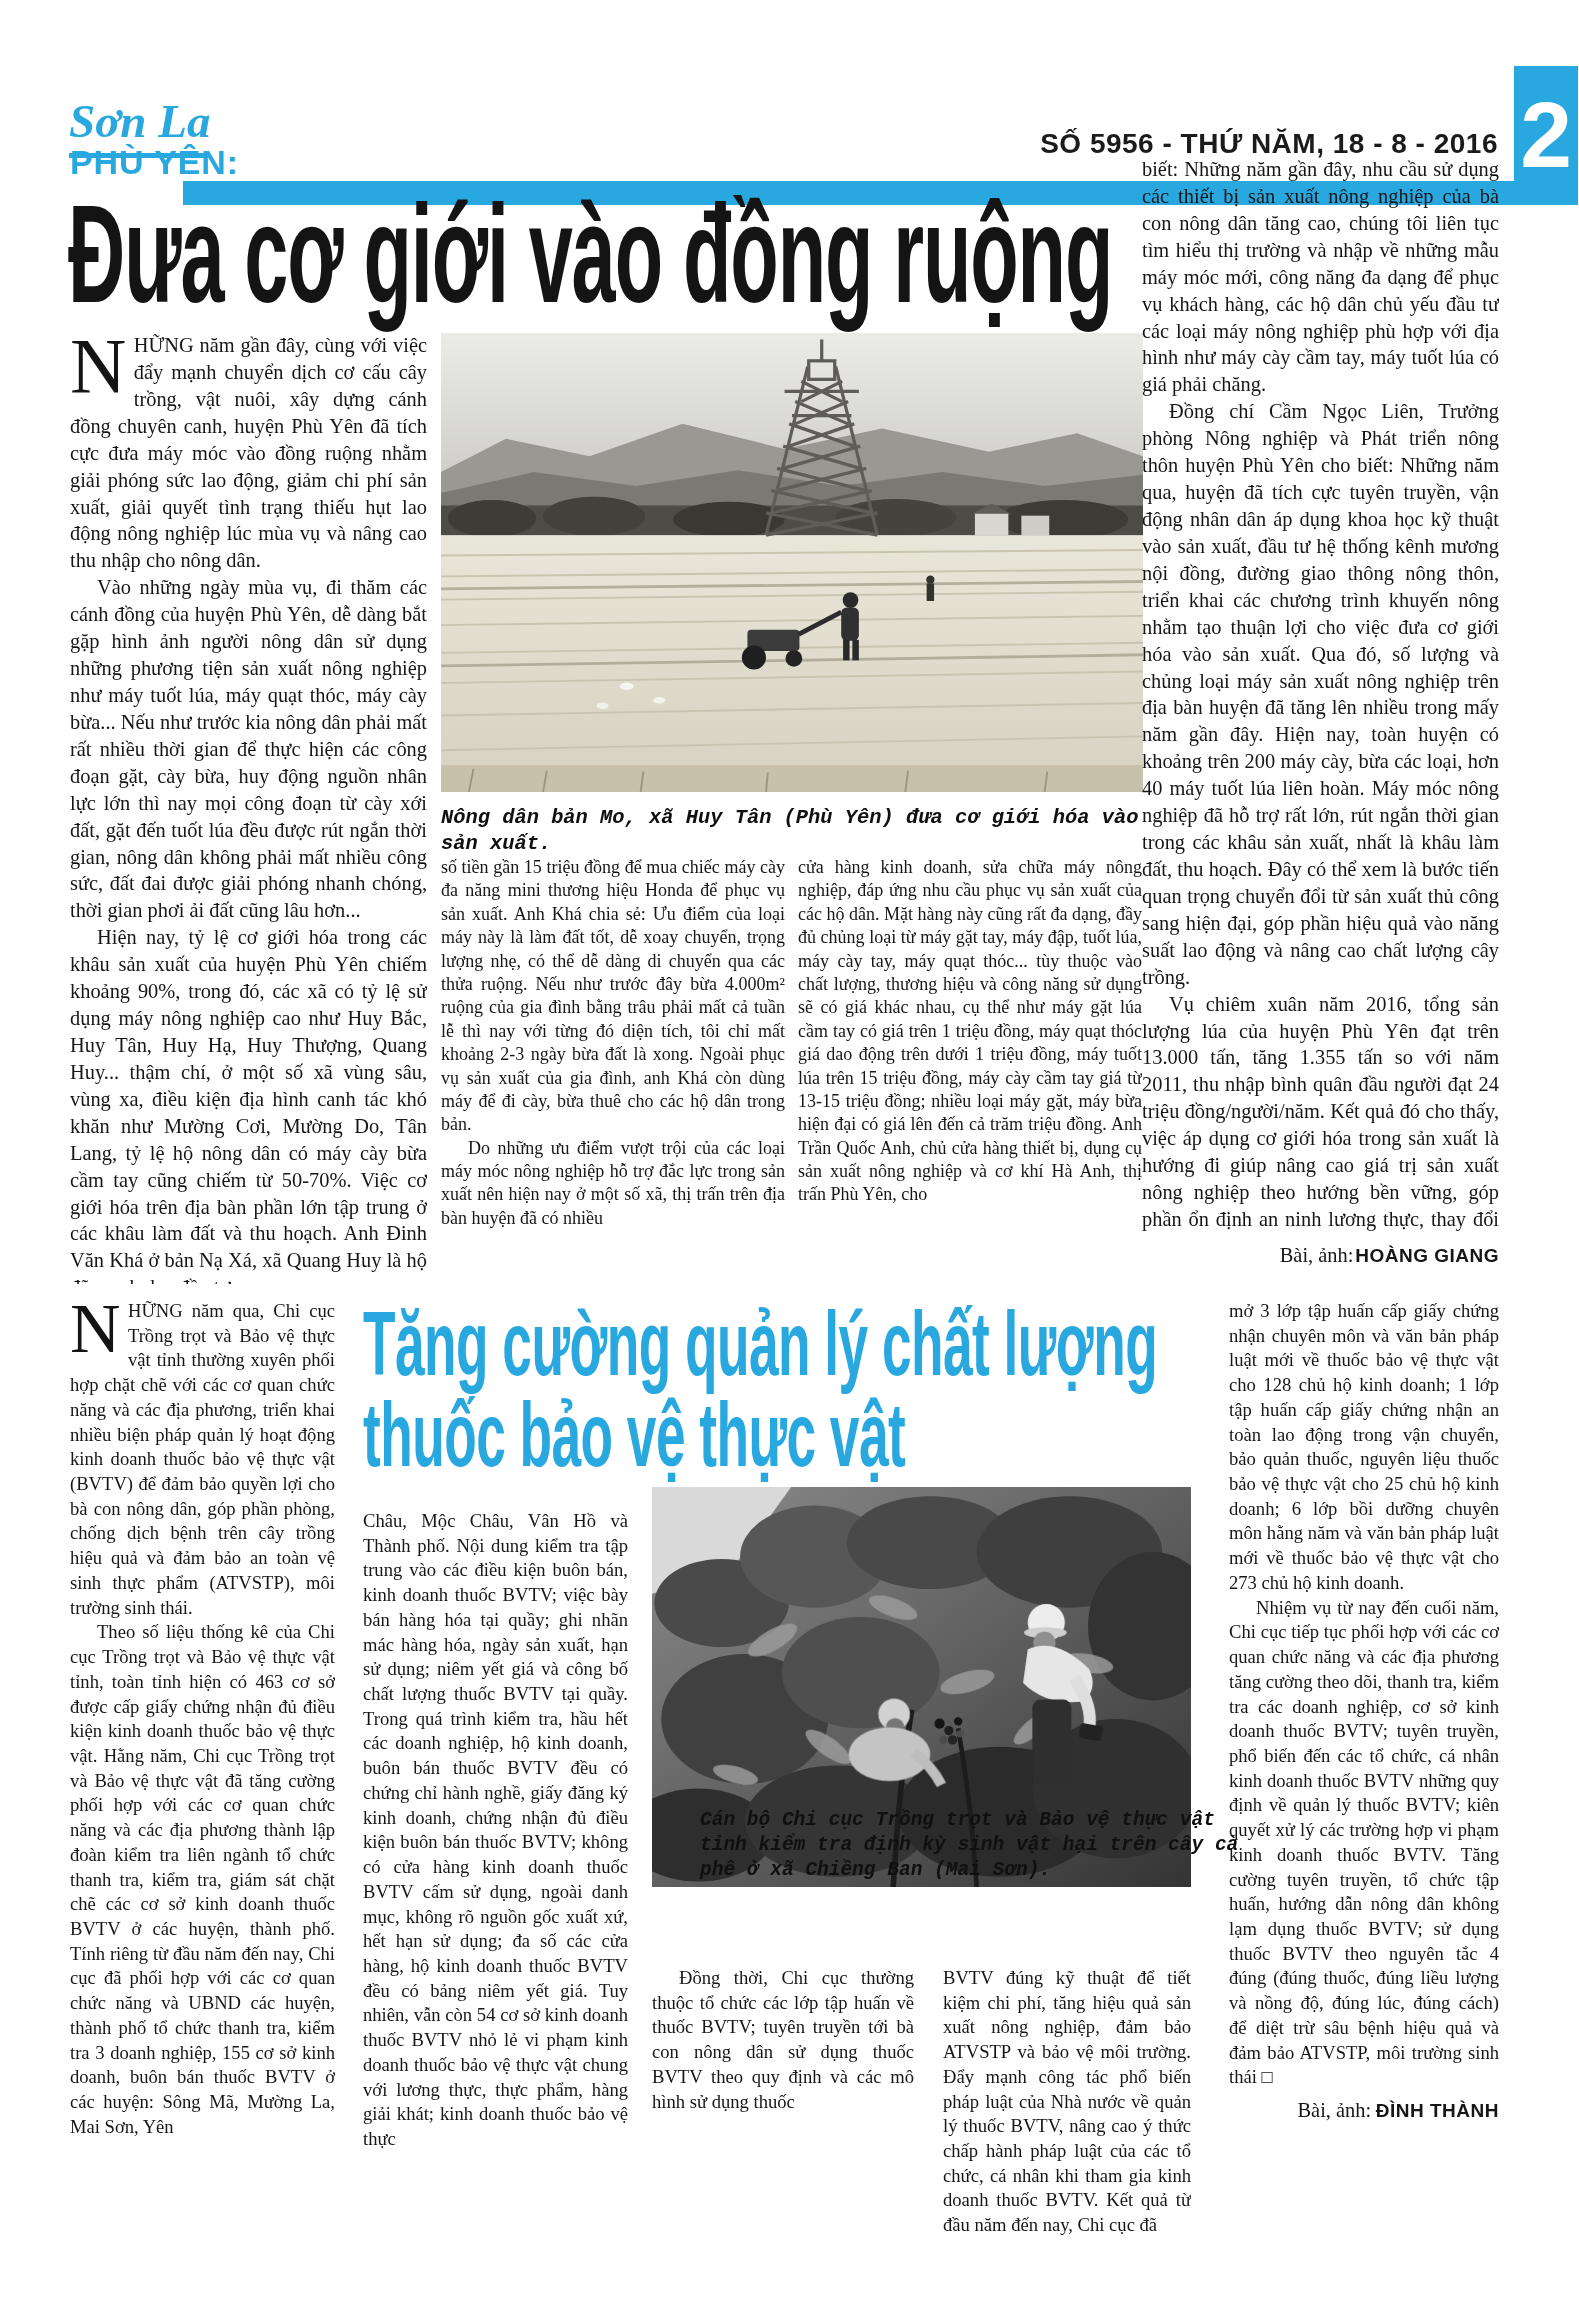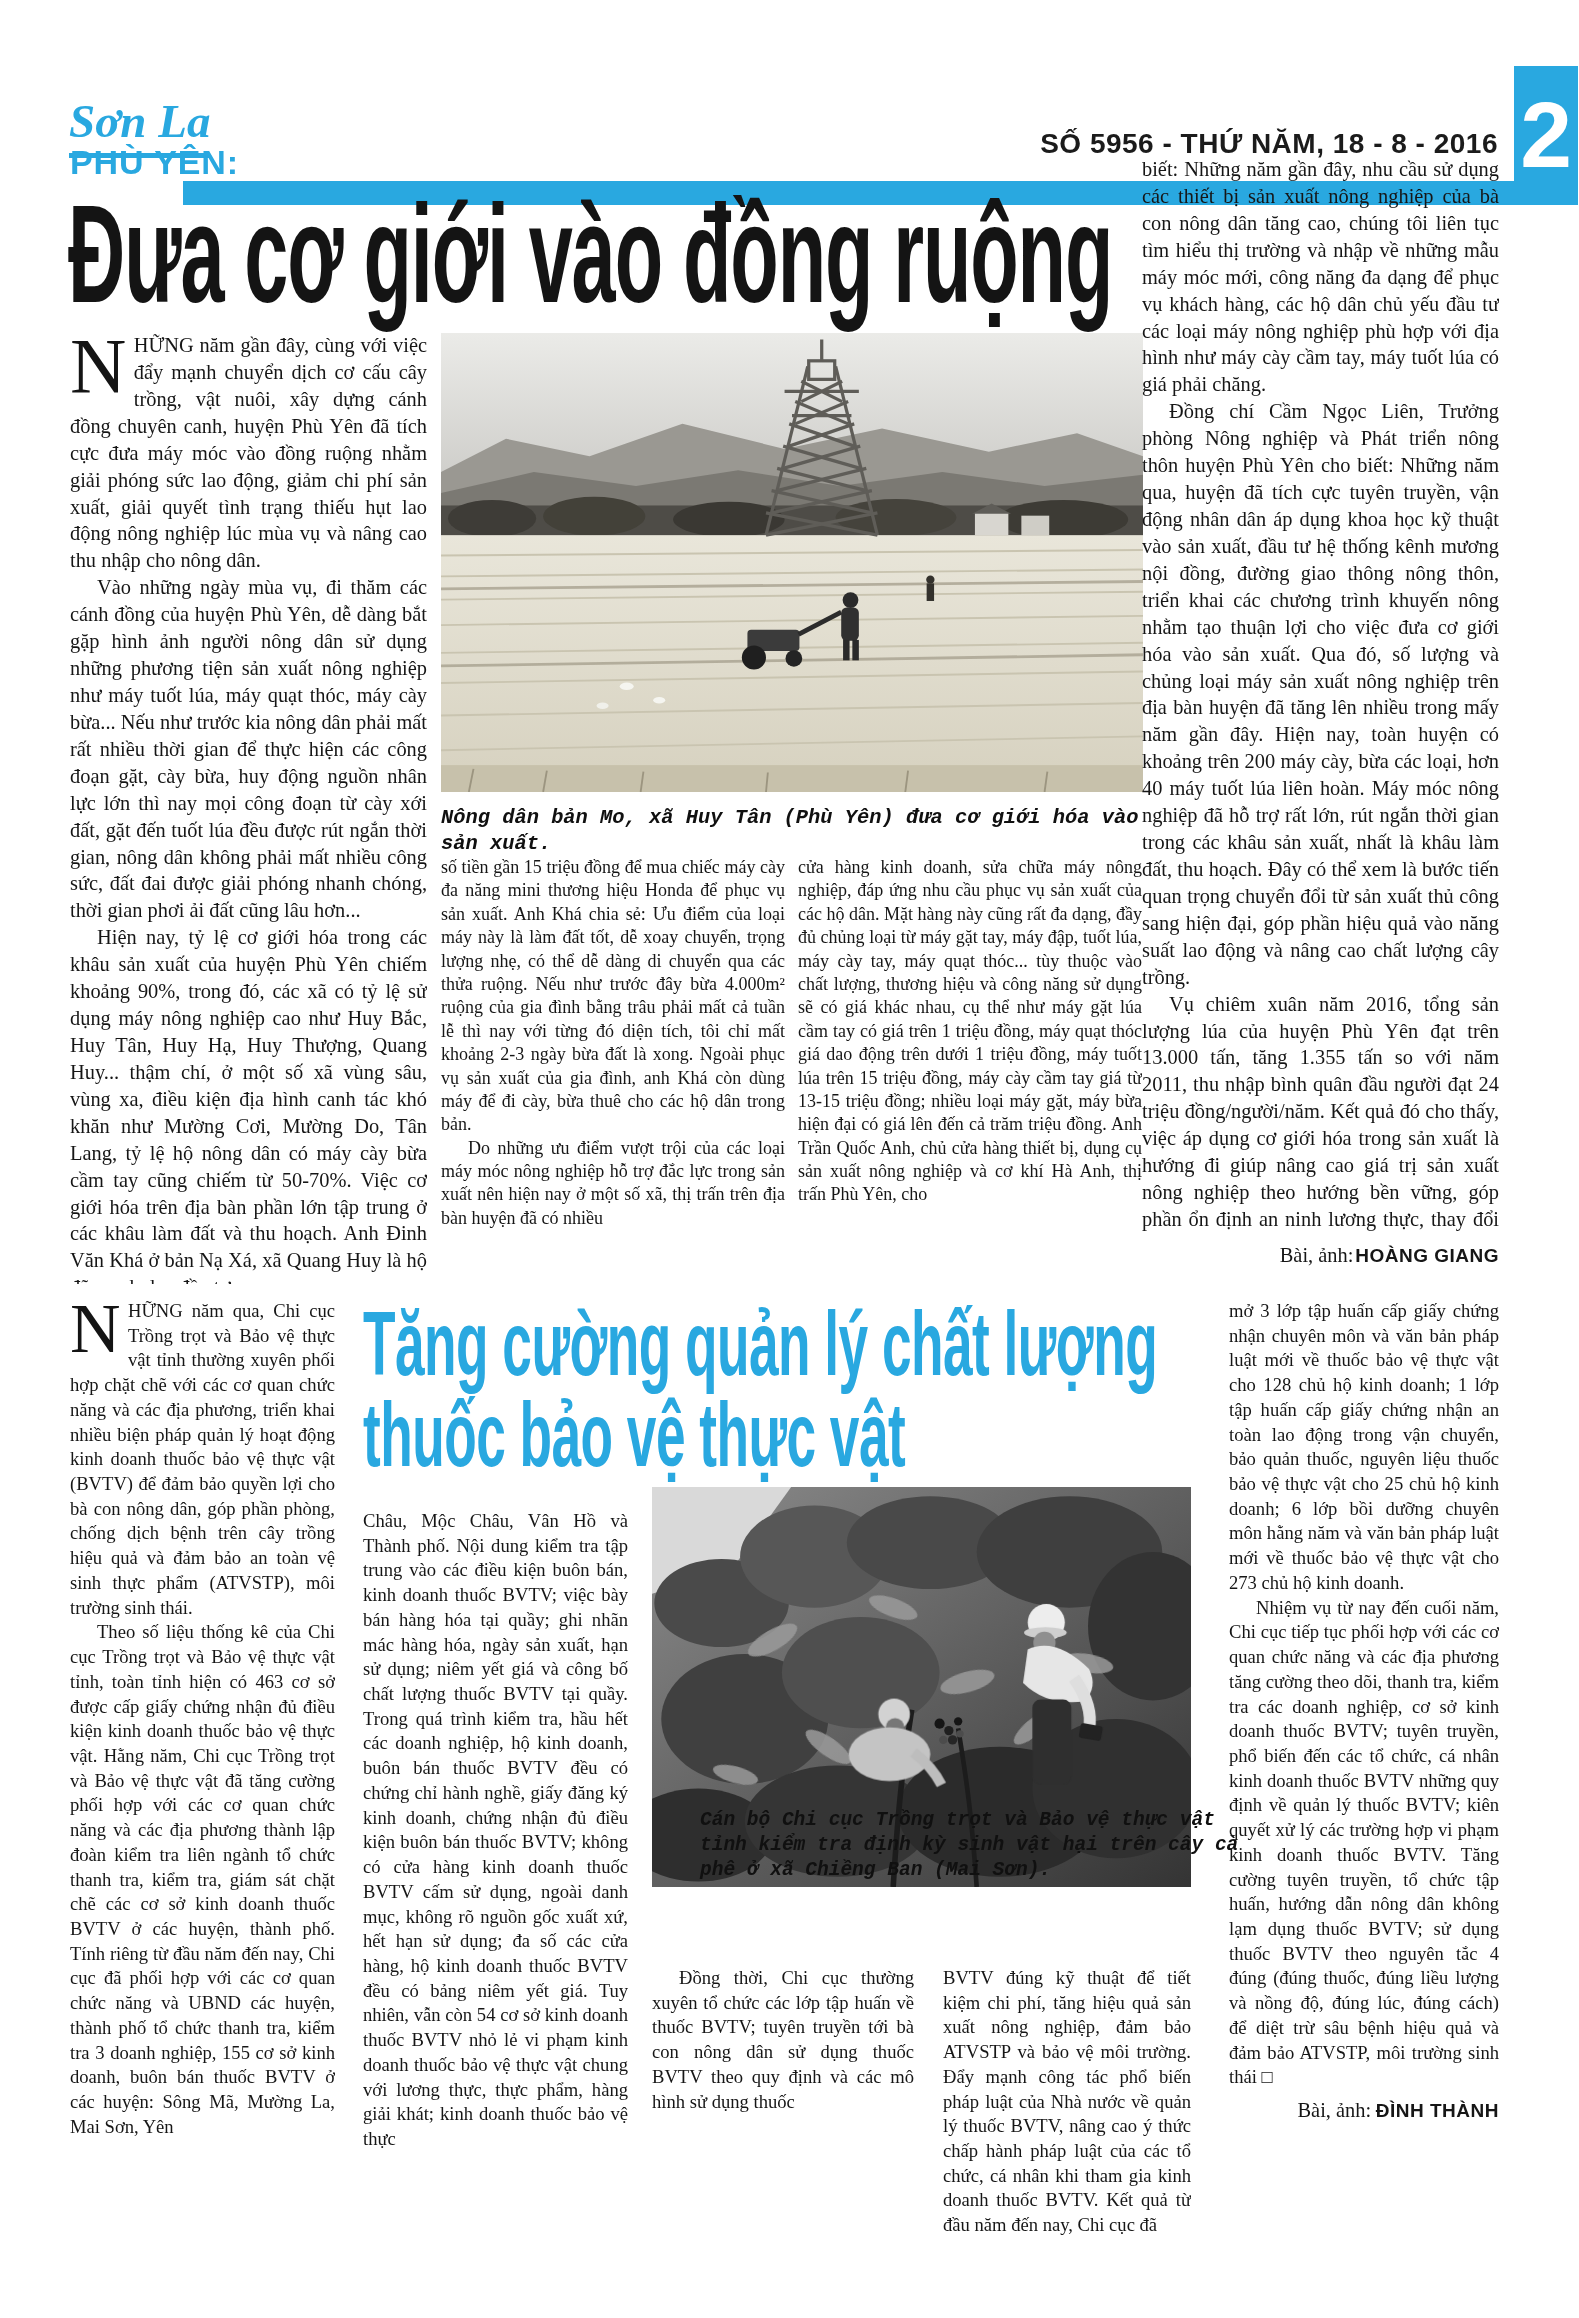--- a/index.html
+++ b/index.html
@@ -284,21 +284,21 @@
       <circle cx="52" cy="30" r="34" fill="#d2d2d2"></circle>
       <circle cx="54" cy="58" r="20" fill="#777777"></circle>
       <ellipse cx="42" cy="116" rx="88" ry="58" fill="#c4c4c4"></ellipse>
       <path d="M94,112 Q134,142 154,182" stroke="#bdbdbd" stroke-width="22" fill="none"></path>
     </g>
   </svg>
 </div>
 <div class="abs caption cap2">Cán bộ Chi cục Trồng trọt và Bảo vệ thực vật tỉnh kiểm tra định kỳ sinh vật hại trên cây cà phê ở xã Chiềng Ban (Mai Sơn).</div>
 
 <div class="abs col colG bt3">
-  <p>Đồng thời, Chi cục thường xuyên tổ chức các lớp tập huấn về thuốc BVTV; tuyên truyền tới bà con nông dân sử dụng thuốc BVTV theo quy định và các mô hình sử dụng thuốc</p>
+  <p>Đồng thời, Chi cục thường thuộc tổ chức các lớp tập huấn về thuốc BVTV; tuyên truyền tới bà con nông dân sử dụng thuốc BVTV theo quy định và các mô hình sử dụng thuốc</p>
 </div>
 
 <div class="abs col colH bt3">
   <p class="pf">BVTV đúng kỹ thuật để tiết kiệm chi phí, tăng hiệu quả sản xuất nông nghiệp, đảm bảo ATVSTP và bảo vệ môi trường. Đẩy mạnh công tác phổ biến pháp luật của Nhà nước về quản lý thuốc BVTV, nâng cao ý thức chấp hành pháp luật của các tổ chức, cá nhân khi tham gia kinh doanh thuốc BVTV. Kết quả từ đầu năm đến nay, Chi cục đã</p>
 </div>
 
 <div class="abs col colI bt3">
   <p class="pf">mở 3 lớp tập huấn cấp giấy chứng nhận chuyên môn và văn bản pháp luật mới về thuốc bảo vệ thực vật cho 128 chủ hộ kinh doanh; 1 lớp tập huấn cấp giấy chứng nhận an toàn lao động trong vận chuyển, bảo quản thuốc, nguyên liệu thuốc bảo vệ thực vật cho 25 chủ hộ kinh doanh; 6 lớp bồi dưỡng chuyên môn hằng năm và văn bản pháp luật mới về thuốc bảo vệ thực vật cho 273 chủ hộ kinh doanh.</p>
   <p>Nhiệm vụ từ nay đến cuối năm, Chi cục tiếp tục phối hợp với các cơ quan chức năng và các địa phương tăng cường theo dõi, thanh tra, kiểm tra các doanh nghiệp, cơ sở kinh doanh thuốc BVTV; tuyên truyền, phổ biến đến các tổ chức, cá nhân kinh doanh thuốc BVTV những quy định về quản lý thuốc BVTV; kiên quyết xử lý các trường hợp vi phạm kinh doanh thuốc BVTV. Tăng cường tuyên truyền, tổ chức tập huấn, hướng dẫn nông dân không lạm dụng thuốc BVTV; sử dụng thuốc BVTV theo nguyên tắc 4 đúng (đúng thuốc, đúng liều lượng và nồng độ, đúng lúc, đúng cách) để diệt trừ sâu bệnh hiệu quả và đảm bảo ATVSTP, môi trường sinh thái □</p>
   <div class="byline">

